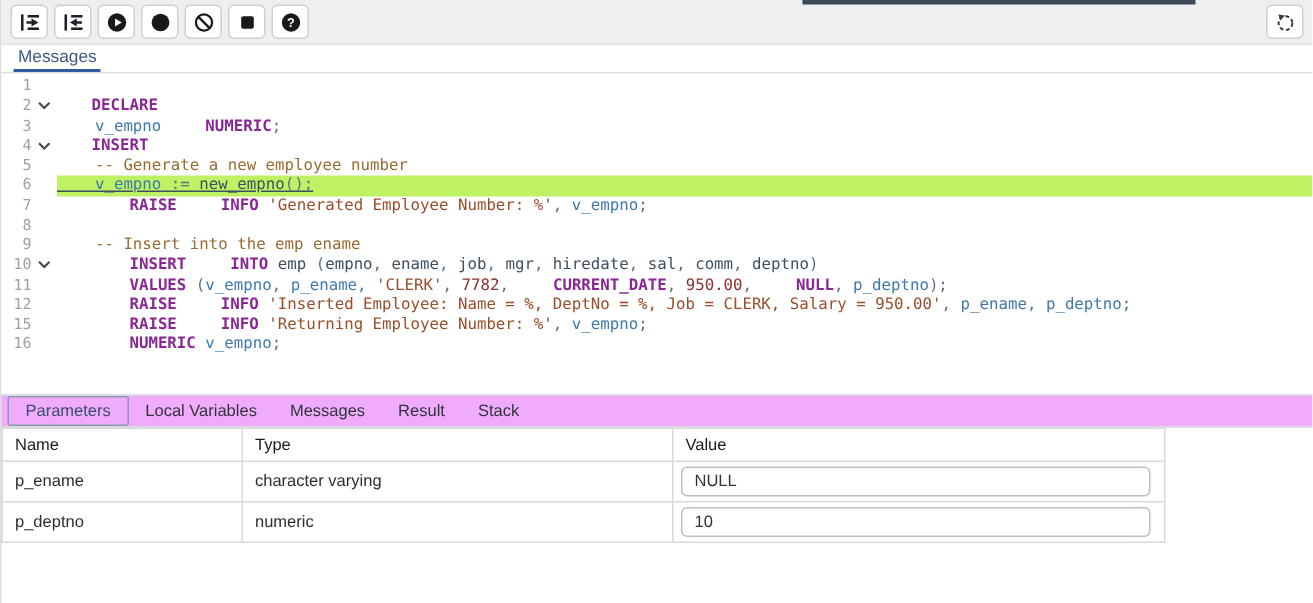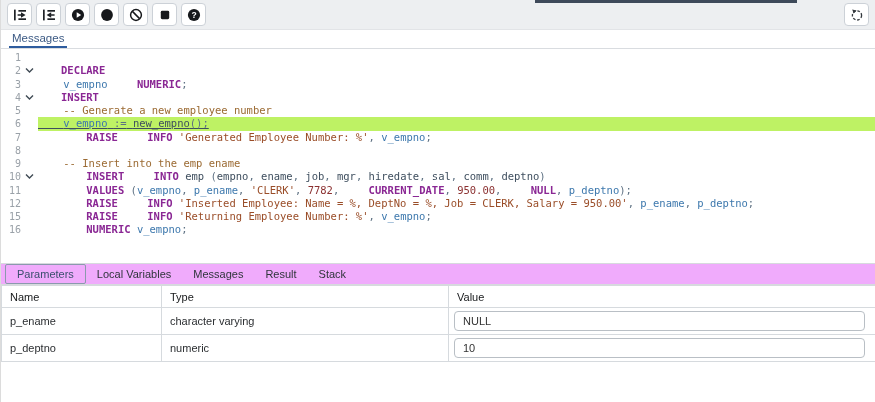--- a/index.html
+++ b/index.html
@@ -33,21 +33,21 @@
   .cm  { color:#9b6a32; }
   .pl  { color:#3e4e5e; }
   .pu  { color:#5e7183; }
 
   
   .btabs { height:22px; background:#f0abfc; border-top:1px solid #d7dade; border-bottom:1px solid #d7dade; display:flex; align-items:stretch; padding-left:4px; }
   .btab { font-size:11px; color:#2f353b; display:flex; align-items:center; padding:0 11px; cursor:pointer; }
   .btab.active { border:1px solid #8b99ad; border-radius:2px; color:#3a4f6d; }
 
   
-  table.ptable { width:875px; border-collapse:collapse; table-layout:fixed; font-size:11px; }
+  table.ptable { width:776px; border-collapse:collapse; table-layout:fixed; font-size:11px; }
   .ptable th { border:1px solid #d6dade; padding:4px 8px; text-align:left; font-weight:normal; color:#17191b; height:22px; }
   .ptable td { border:1px solid #d6dade; padding:3px 8px; text-align:left; color:#2b2e31; height:26px; }
   .ptable td.valcell { padding:3px 6px 3px 5px; }
   .val-input { width:99%; height:20px; border:1px solid #b9bfc5; border-radius:4px; background:#fff; font-size:11px; color:#333; padding:0 8px; font-family:"Liberation Sans",sans-serif; }
 </style>
 </head>
 <body>
 
 <div class="app">
   <div class="top-strip"></div>

